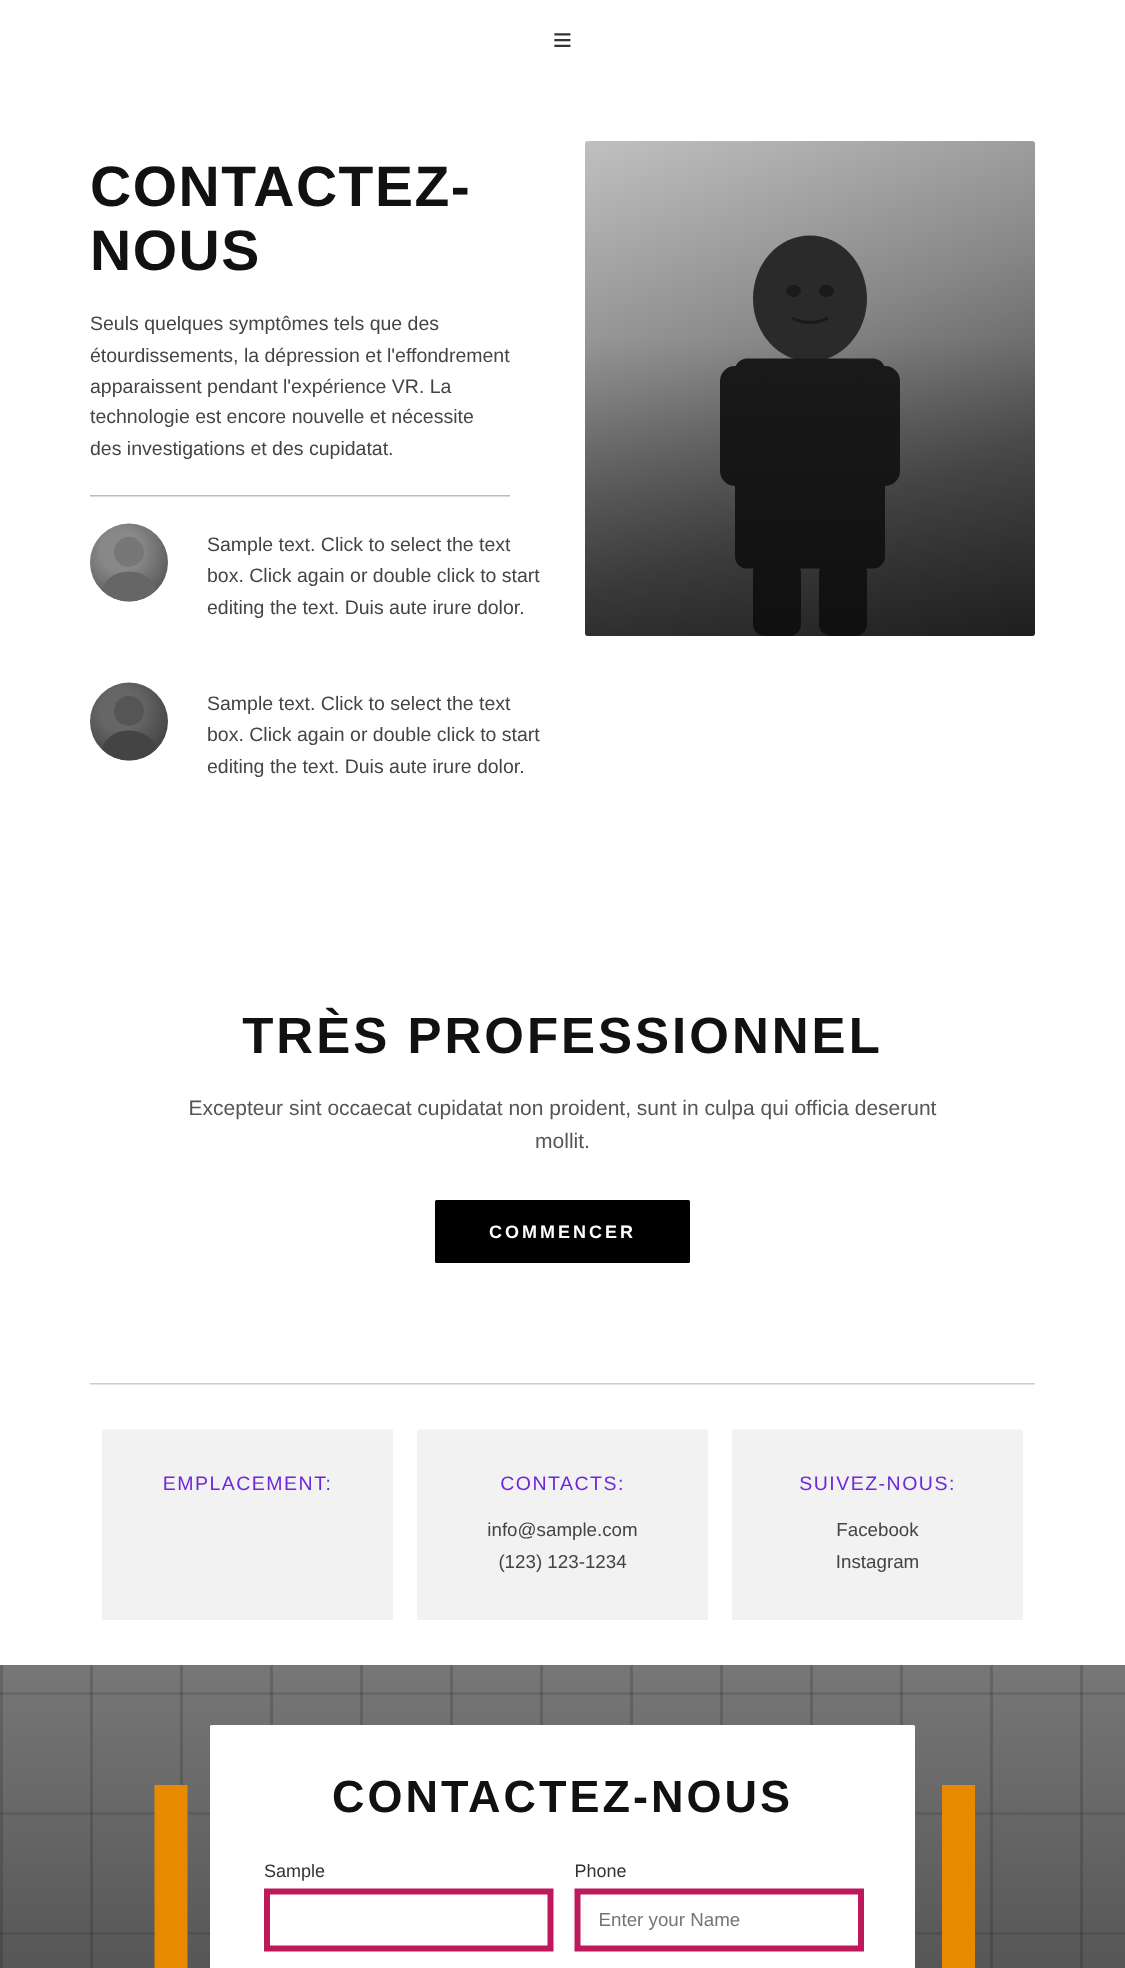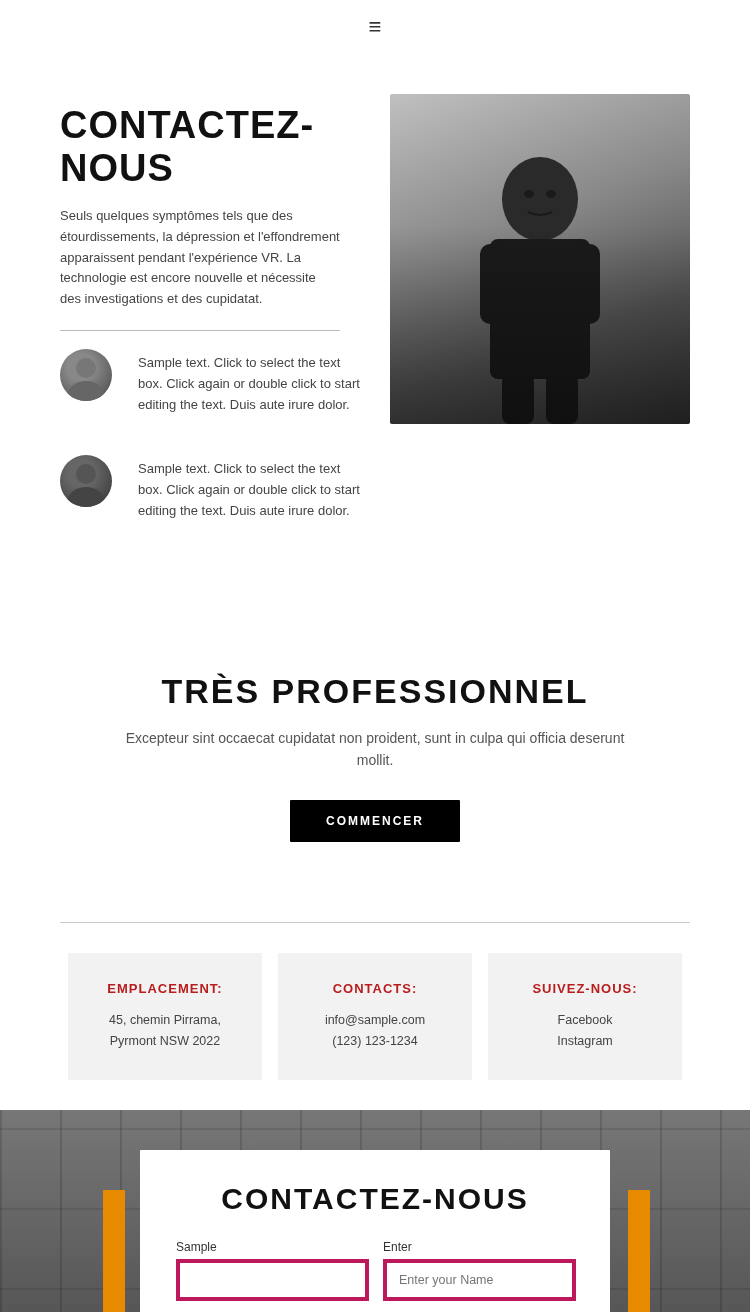--- a/index.html
+++ b/index.html
@@ -154,24 +154,24 @@
     }
     .info-card {
       background: #f2f2f2;
       padding: 28px 30px;
       flex: 1;
       margin: 0 8px;
       text-align: center;
     }
     .info-card h3 {
       font-size: 13px;
-      font-weight: 700;
+      font-weight: 400;
       letter-spacing: 1px;
       text-transform: uppercase;
-      color: #b91c1c;
+      color: #6d28d9;
       margin-bottom: 14px;
     }
     .info-card p {
       font-size: 12.5px;
       color: #444;
       line-height: 1.7;
     }
 
     
     .form-section-wrapper {
@@ -304,21 +304,20 @@
   <h2>TRÈS PROFESSIONNEL</h2>
   <p>Excepteur sint occaecat cupidatat non proident, sunt in culpa qui officia deserunt mollit.</p>
   <button class="btn-orange">COMMENCER</button>
 </section>
 
 <hr class="section-divider">
 
 <div class="info-cards">
   <div class="info-card">
     <h3>EMPLACEMENT:</h3>
-    <p>45, chemin Pirrama,<br>Pyrmont NSW 2022</p>
   </div>
   <div class="info-card">
     <h3>CONTACTS:</h3>
     <p>info@sample.com<br>(123) 123-1234</p>
   </div>
   <div class="info-card">
     <h3>SUIVEZ-NOUS:</h3>
     <p>Facebook<br>Instagram</p>
   </div>
 </div>
@@ -328,21 +327,21 @@
   <div class="orange-accent-left"></div>
   <div class="orange-accent-right"></div>
   <div class="form-card">
     <h2>CONTACTEZ-NOUS</h2>
     <div class="form-row">
       <div class="form-group">
         <label>Sample</label>
         <input type="text" style="">
       </div>
       <div class="form-group">
-        <label>Enter</label>
+        <label>Phone</label>
         <input type="text" placeholder="Enter your Name" style="">
       </div>
     </div>
     <div class="form-row">
       <div class="form-group">
         <label>Phone</label>
 
       </div>
       <div class="form-group">
         <label>Date</label>

